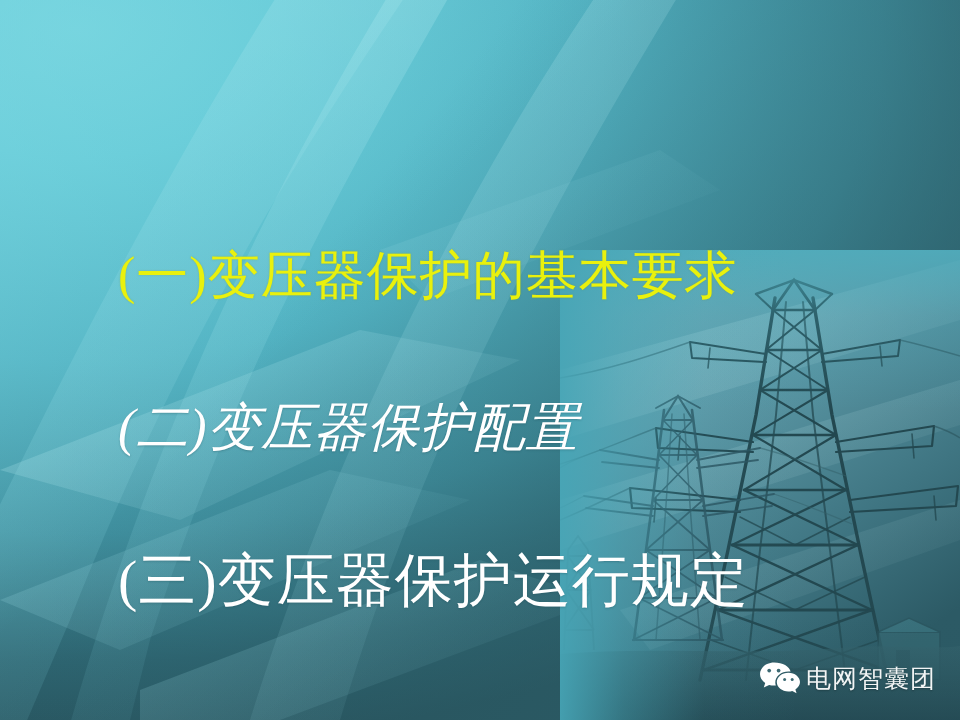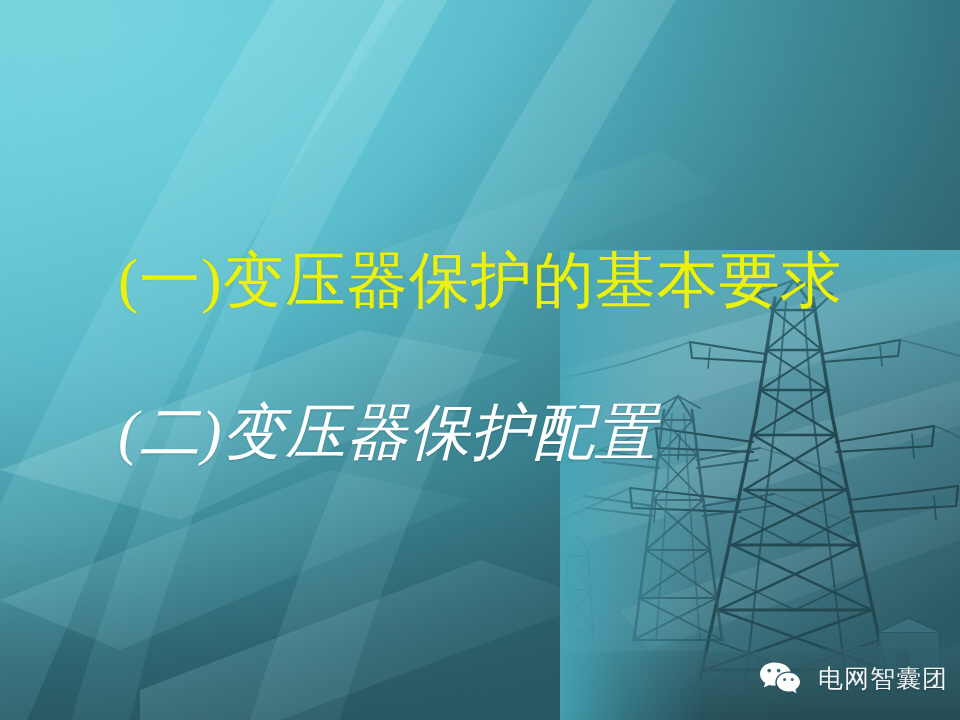--- a/index.html
+++ b/index.html
@@ -42,34 +42,34 @@
       linear-gradient(90deg, rgba(70,165,182,0.92) 0%, rgba(70,165,182,0.45) 16%, rgba(70,165,182,0.05) 36%, rgba(70,165,182,0) 60%),
       linear-gradient(0deg, rgba(40,88,98,0.30) 0%, rgba(60,140,156,0.0) 22%),
       linear-gradient(180deg, rgba(78,172,188,0.85) 0%, rgba(78,172,188,0.25) 14%, rgba(78,172,188,0) 34%);
     pointer-events:none;
   }
   
   .lines{position:absolute;left:0;top:0;width:960px;height:720px;}
   .line{
     position:absolute;
     left:118px;
-    font-size:61px;
+    font-size:52px;
     line-height:1.0;
     letter-spacing:1px;
     white-space:nowrap;
     font-family:"Liberation Serif","DejaVu Serif",serif;
   }
   .line-1{ top:250px; color:#e9f10d; text-shadow:0 0 2px rgba(120,140,0,0.35); }
   .line-2{ top:402px; color:#ffffff; text-shadow:0 1px 2px rgba(25,70,80,0.30);font-style:italic; }
   .line-3{ top:552px; color:#ffffff; text-shadow:0 1px 2px rgba(25,70,80,0.30); font-size:58px;}
   
   .watermark{
     position:absolute;
     left:758px;top:660px;
-    display:flex;align-items:center;gap:16px;
+    display:flex;align-items:center;gap:4px;
   }
   .wechat-icon{width:44px;height:36px;display:block;flex:0 0 auto;}
   .wm-text{
     font-family:"Liberation Sans","DejaVu Sans",sans-serif;
     font-size:25px;
     color:#f2f5f5;
     letter-spacing:1px;
     white-space:nowrap;
     text-shadow:0 1px 2px rgba(0,0,0,0.25);
   }
@@ -258,20 +258,21 @@
       </g>
 
       <path d="M 0,404 C 90,396 180,406 280,398 C 330,394 370,400 400,396 L 400,470 L 0,470 Z" fill="url(#ground)"></path>
     </svg>
     <div class="photo-fade"></div>
   </div>
 
   <div class="lines">
     <div class="line line-1" style="color: rgb(233, 241, 13);">(一)变压器保护的基本要求</div>
     <div class="line line-2" style="color: rgb(255, 255, 255);">(二)变压器保护配置</div>
+    <div class="line line-3" style="color: rgb(255, 255, 255);">(三)变压器保护运行规定</div>
   </div>
 
   <div class="watermark">
     <span class="wechat-icon-wrap">
       <svg class="wechat-icon" viewBox="0 0 44 36" xmlns="http://www.w3.org/2000/svg" aria-hidden="true">
 
         <path d="M16.2 2.4C8.3 2.4 2 7.6 2 14c0 3.6 2 6.8 5.2 8.9L5.8 27.6l5.3-2.7c1.6.45 3.3.7 5.1.7.55 0 1.1-.02 1.63-.07-.35-1-.53-2.05-.53-3.13 0-6.1 5.9-11.0 13.2-11.0.72 0 1.43.05 2.1.14C31.5 6.3 24.6 2.4 16.2 2.4z" fill="#ffffff"></path>
         <circle cx="11.2" cy="10.6" r="1.85" fill="#3c6a73"></circle>
         <circle cx="20.6" cy="10.6" r="1.85" fill="#3c6a73"></circle>
 

